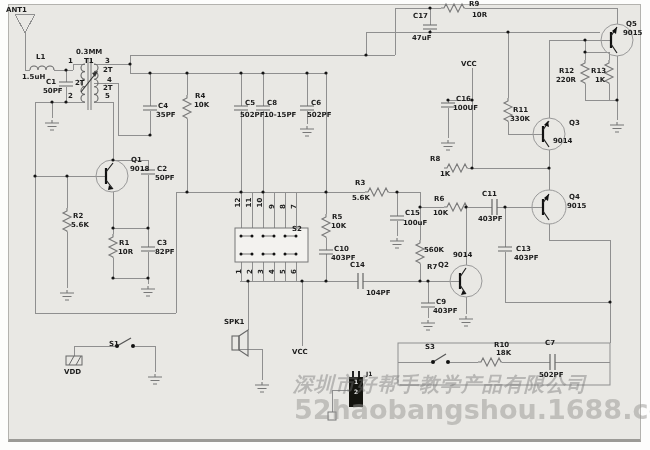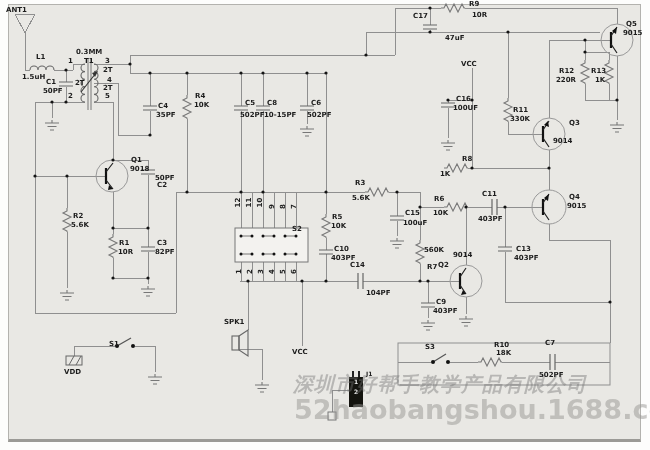--- a/index.html
+++ b/index.html
@@ -321,21 +321,21 @@
     <span class="lbl" style="left: 195px; top: 93px;">R4</span>
     <span class="lbl" style="left: 194px; top: 102px;">10K</span>
     <span class="lbl" style="left: 245px; top: 100px;">C5</span>
     <span class="lbl" style="left: 240px; top: 112px;">502PF</span>
     <span class="lbl" style="left: 267px; top: 100px;">C8</span>
     <span class="lbl" style="left: 264px; top: 112px;">10-15PF</span>
     <span class="lbl" style="left: 311px; top: 100px;">C6</span>
     <span class="lbl" style="left: 307px; top: 112px;">502PF</span>
     <span class="lbl" style="left: 131px; top: 157px;">Q1</span>
     <span class="lbl" style="left: 130px; top: 166px;">9018</span>
-    <span class="lbl" style="left: 157px; top: 182px;">C2</span>
+    <span class="lbl" style="left: 157px; top: 166px;">C2</span>
     <span class="lbl" style="left: 155px; top: 175px;">50PF</span>
     <span class="lbl" style="left: 73px; top: 213px;">R2</span>
     <span class="lbl" style="left: 71px; top: 222px;">5.6K</span>
     <span class="lbl" style="left: 119px; top: 240px;">R1</span>
     <span class="lbl" style="left: 118px; top: 249px;">10R</span>
     <span class="lbl" style="left: 157px; top: 240px;">C3</span>
     <span class="lbl" style="left: 155px; top: 249px;">82PF</span>
     <span class="lbl rot" style="left: 234px; top: 199px;">12</span>
     <span class="lbl rot" style="left: 245px; top: 199px;">11</span>
     <span class="lbl rot" style="left: 256px; top: 199px;">10</span>
@@ -352,40 +352,40 @@
     <span class="lbl" style="left: 332px; top: 214px;">R5</span>
     <span class="lbl" style="left: 331px; top: 223px;">10K</span>
     <span class="lbl" style="left: 334px; top: 246px;">C10</span>
     <span class="lbl" style="left: 331px; top: 255px;">403PF</span>
     <span class="lbl" style="left: 355px; top: 180px;">R3</span>
     <span class="lbl" style="left: 352px; top: 195px;">5.6K</span>
     <span class="lbl" style="left: 405px; top: 210px;">C15</span>
     <span class="lbl" style="left: 403px; top: 220px;">100uF</span>
     <span class="lbl" style="left: 434px; top: 196px;">R6</span>
     <span class="lbl" style="left: 433px; top: 210px;">10K</span>
-    <span class="lbl" style="left: 462px; top: 156px;">R8</span>
+    <span class="lbl" style="left: 430px; top: 156px;">R8</span>
     <span class="lbl" style="left: 440px; top: 171px;">1K</span>
     <span class="lbl" style="left: 482px; top: 191px;">C11</span>
     <span class="lbl" style="left: 478px; top: 216px;">403PF</span>
     <span class="lbl" style="left: 569px; top: 194px;">Q4</span>
     <span class="lbl" style="left: 567px; top: 203px;">9015</span>
     <span class="lbl" style="left: 516px; top: 246px;">C13</span>
     <span class="lbl" style="left: 514px; top: 255px;">403PF</span>
     <span class="lbl" style="left: 427px; top: 238px; margin-top: 26px;">R7</span>
     <span class="lbl" style="left: 424px; top: 247px;">560K</span>
     <span class="lbl" style="left: 453px; top: 252px;">9014</span>
     <span class="lbl" style="left: 438px; top: 262px;">Q2</span>
     <span class="lbl" style="left: 350px; top: 262px;">C14</span>
     <span class="lbl" style="left: 366px; top: 290px;">104PF</span>
     <span class="lbl" style="left: 436px; top: 299px;">C9</span>
     <span class="lbl" style="left: 433px; top: 308px;">403PF</span>
     <span class="lbl" style="left: 469px; top: 1px;">R9</span>
     <span class="lbl" style="left: 472px; top: 12px;">10R</span>
     <span class="lbl" style="left: 413px; top: 13px;">C17</span>
-    <span class="lbl" style="left: 412px; top: 35px; margin-left: 33px;">47uF</span>
+    <span class="lbl" style="left: 412px; top: 35px;">47uF</span>
     <span class="lbl" style="left: 461px; top: 61px;">VCC</span>
     <span class="lbl" style="left: 456px; top: 96px;">C16</span>
     <span class="lbl" style="left: 453px; top: 105px;">100UF</span>
     <span class="lbl" style="left: 513px; top: 107px;">R11</span>
     <span class="lbl" style="left: 510px; top: 116px;">330K</span>
     <span class="lbl" style="left: 569px; top: 120px;">Q3</span>
     <span class="lbl" style="left: 553px; top: 138px;">9014</span>
     <span class="lbl" style="left: 559px; top: 68px; text-align: center;">R12</span>
     <span class="lbl" style="left: 556px; top: 77px;">220R</span>
     <span class="lbl" style="left: 591px; top: 68px;">R13</span>

